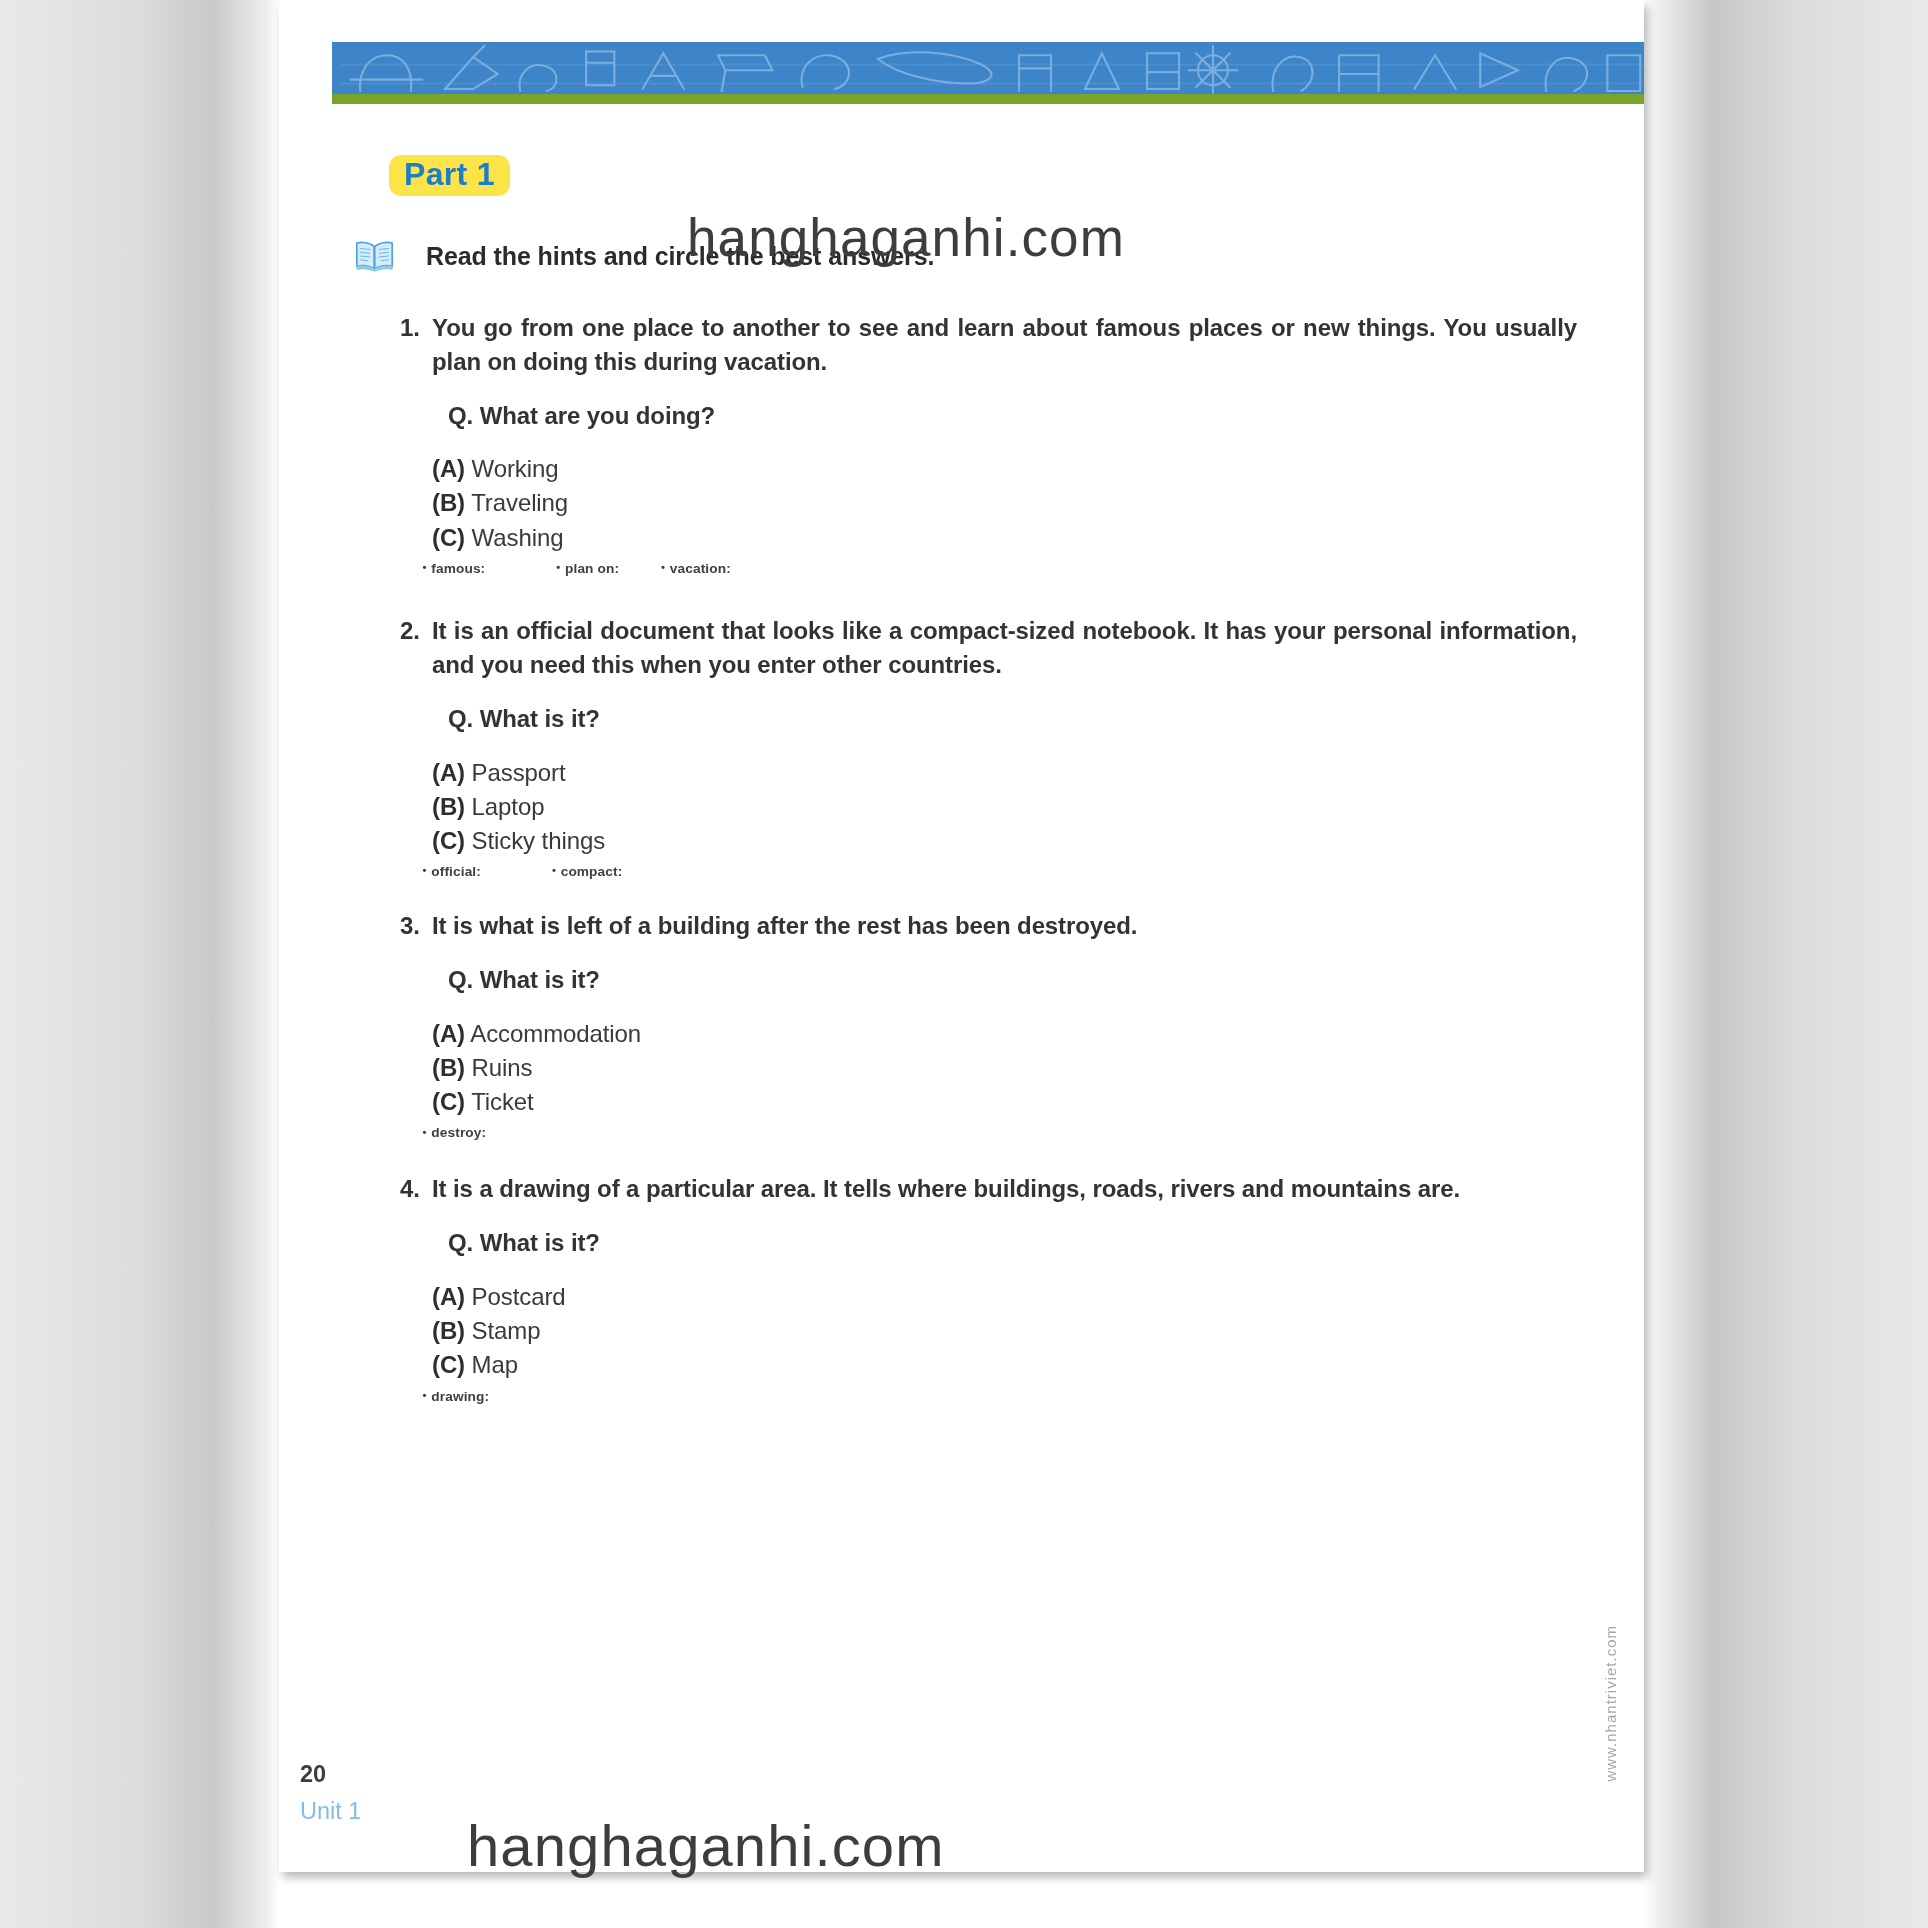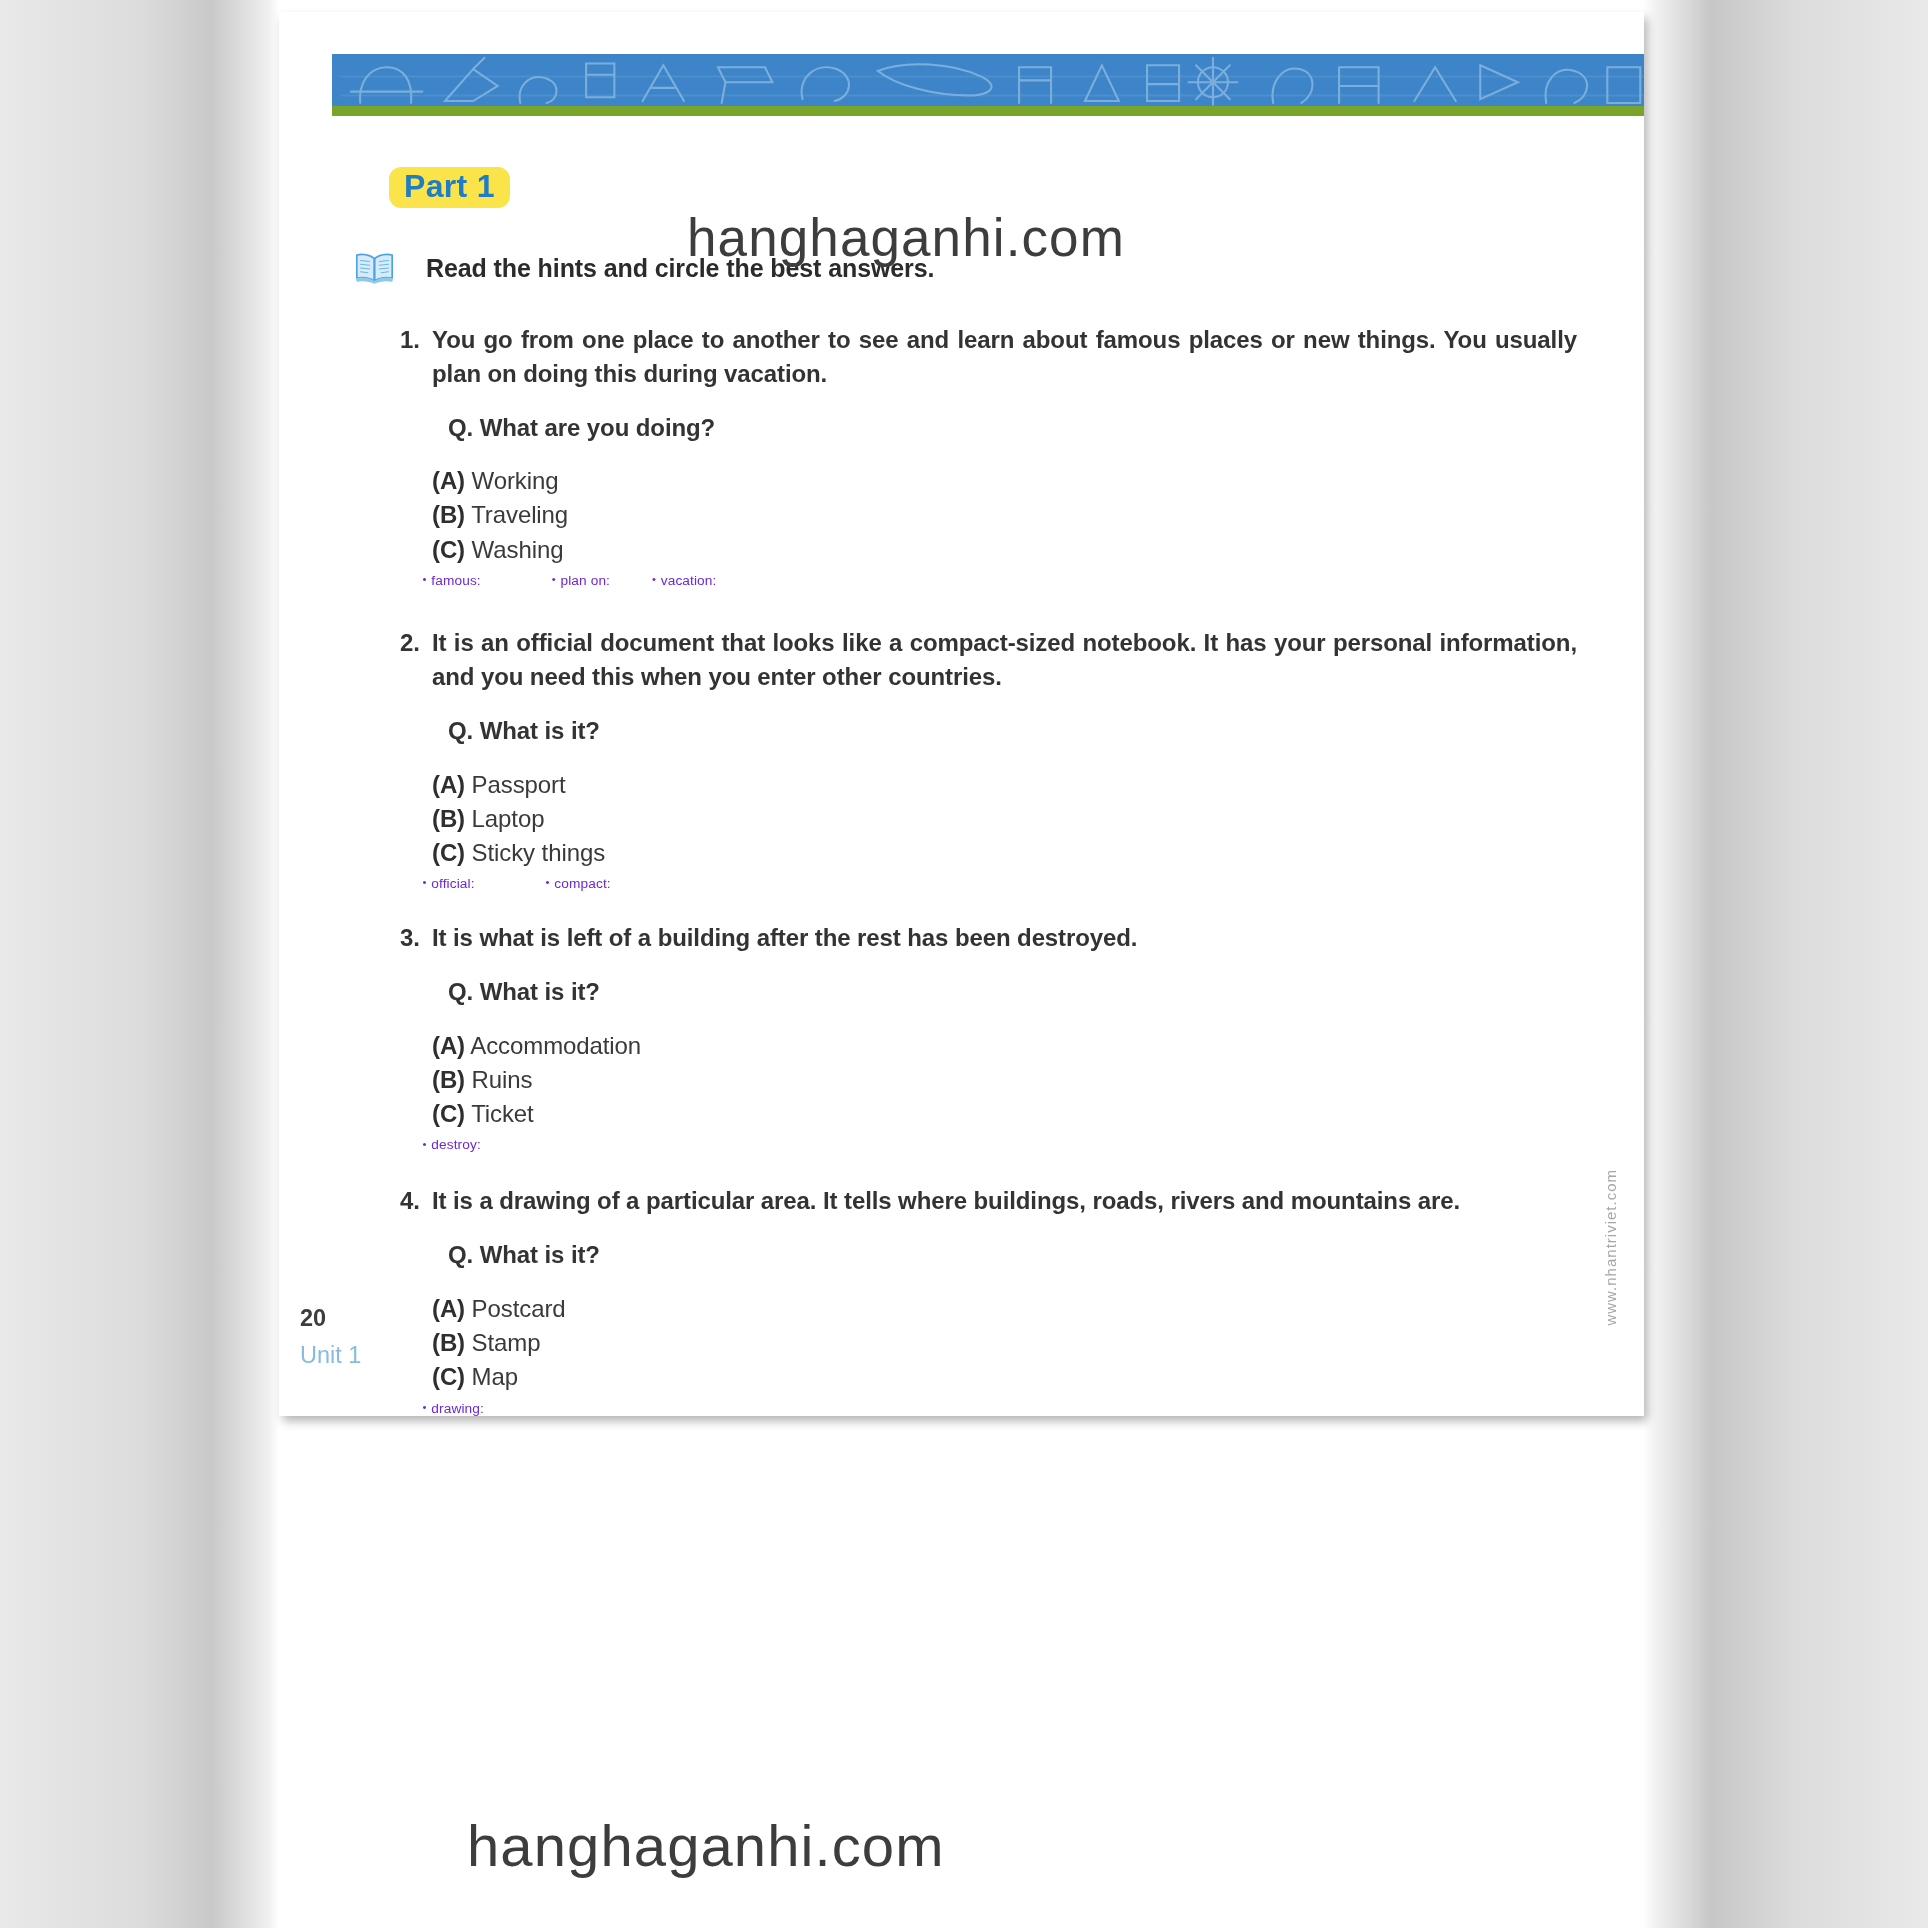--- a/index.html
+++ b/index.html
@@ -39,23 +39,23 @@
         #dcdcdc 132px,
         #c7c7c7 217px,
         #f2f2f2 273px,
         #ffffff 285px);
   }
 
   
   #page {
     position: absolute;
     left: 279px;
-    top: 12px;
+    top: 0px;
     width: 1365px;
-    height: 1404px;
+    height: 1872px;
     background: #ffffff;
     box-shadow: 3.8px 5.6px 9.4px rgba(0,0,0,0.30);
     overflow: hidden;
   }
 
   
   #banner {
     position: absolute;
     left: 53px;
     top: 42px;
@@ -169,22 +169,23 @@
   }
   .choice .txt {
     font-weight: normal;
   }
 
   .q-vocab {
     margin-top: 6.6px;
     margin-left: 22.6px;
     display: flex;
     font-size: 13.7px;
-    color: #6d28d9;
+    color: #404040;
     letter-spacing: 0.1px;
+    font-weight: bold;
   }
   .vocab-item {
     white-space: nowrap;
   }
   .vocab-item .bullet {
     margin-right: 4.7px;
     font-size: 11.3px;
     vertical-align: 1.9px;
   }
 

